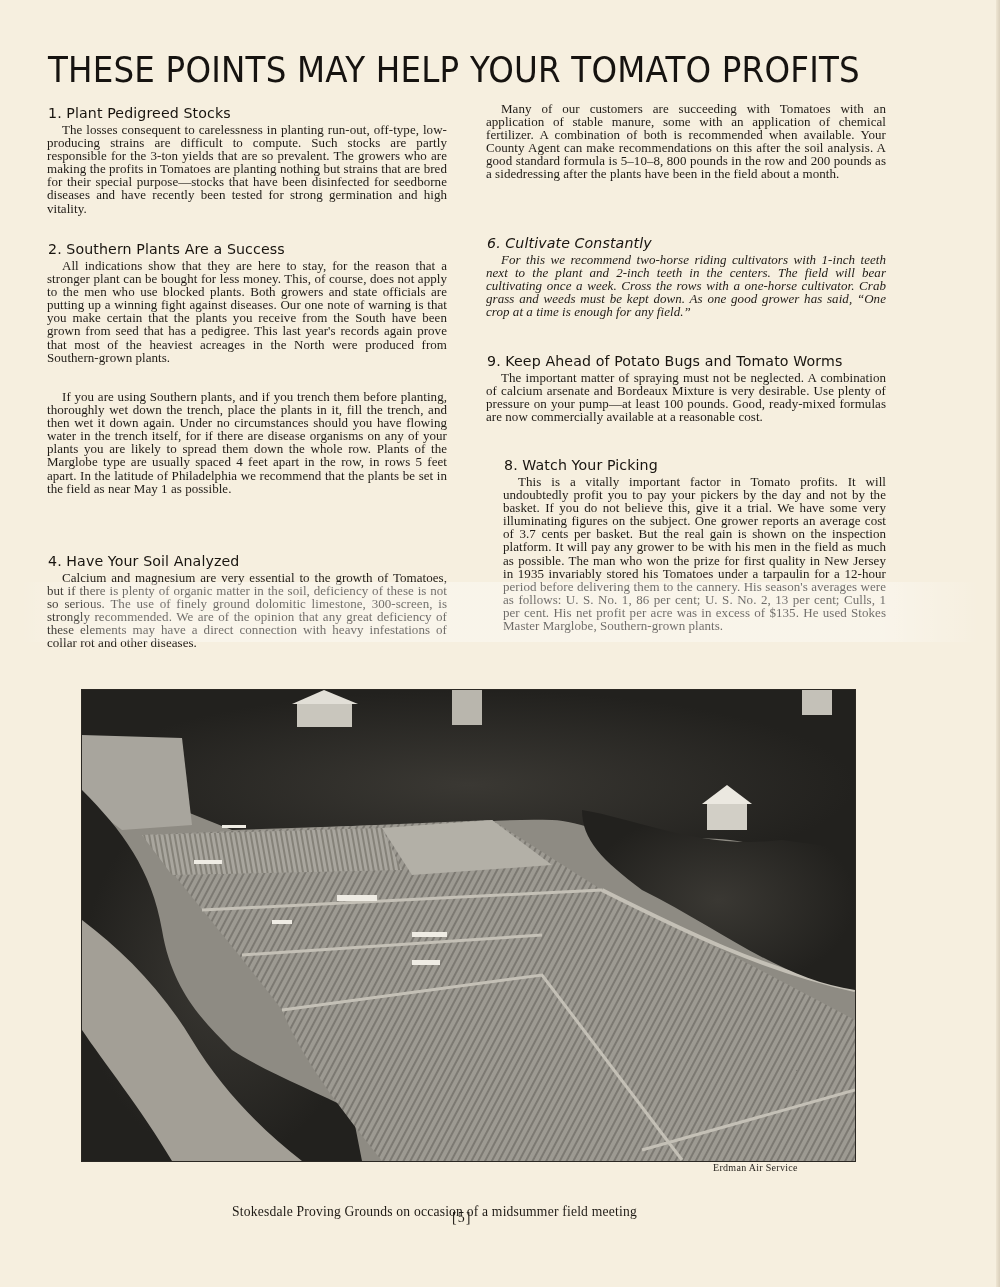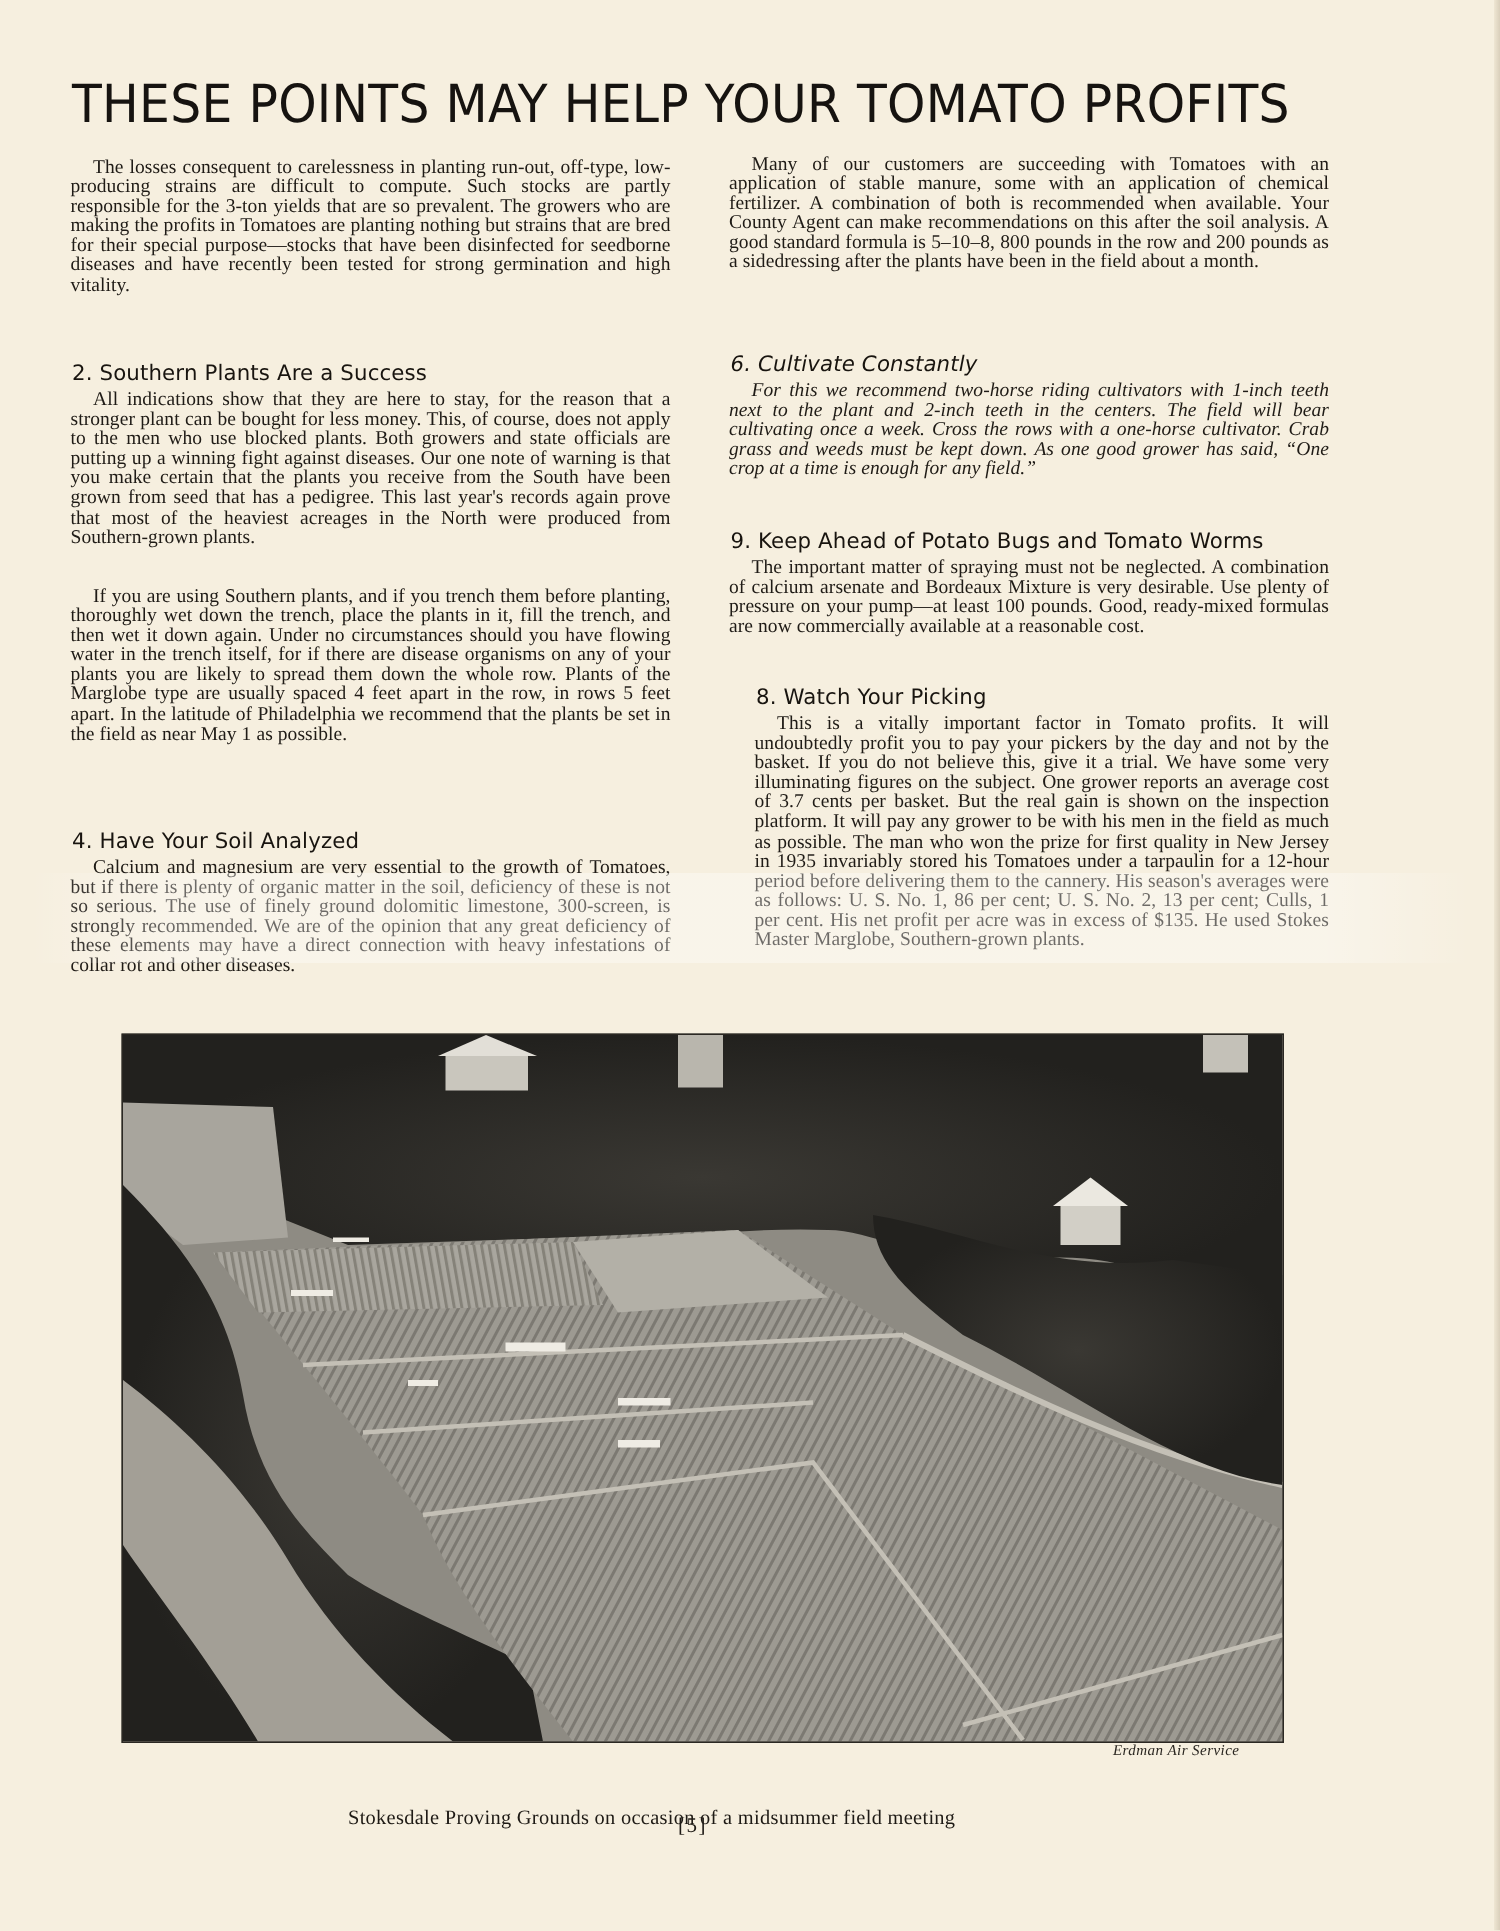--- a/index.html
+++ b/index.html
@@ -52,37 +52,38 @@
       position: absolute; left: 81px; top: 689px; width: 773px; height: 471px;
       background: #6d6a63; overflow: hidden; border: 1px solid #2b2823;
     }
     .photo svg { display: block; width: 100%; height: 100%; }
     .caption {
       position: absolute; left: 232px; top: 1168px; font-size: 13.6px; color: #1e1a15;
       letter-spacing: 0.2px;
       margin-top: 36px;
     }
     .credit {
-      position: absolute; left: 742px; top: 1162px; font-size: 10px; font-style: italic;
+      position: absolute; left: 713px; top: 1162px; font-size: 10px; 
       color: #2a2620; letter-spacing: 0.3px;
     }
     .page-number {
       position: absolute; left: 452px; top: 1210px; font-size: 14px; color: #1e1a15;
       letter-spacing: 1px;
     }
   </style>
 </head>
 <body>
 
 <div class="page-edge"></div>
 
 <h1 class="title">THESE POINTS MAY HELP YOUR TOMATO PROFITS</h1>
 
 <div class="col left">
   <div class="section s1">
+    <h2>1. Plant Pedigreed Stocks</h2>
     <p>The losses consequent to carelessness in planting run-out, off-type, low-producing strains are difficult to compute. Such stocks are partly responsible for the 3-ton yields that are so prevalent. The growers who are making the profits in Toma­toes are planting nothing but strains that are bred for their special purpose—stocks that have been disinfected for seed­borne diseases and have recently been tested for strong germination and high vitality.</p>
   </div>
   <div class="section s2">
     <h2>2. Southern Plants Are a Success</h2>
     <p>All indications show that they are here to stay, for the reason that a stronger plant can be bought for less money. This, of course, does not apply to the men who use blocked plants. Both growers and state officials are putting up a winning fight against diseases. Our one note of warning is that you make certain that the plants you receive from the South have been grown from seed that has a pedigree. This last year's records again prove that most of the heaviest acreages in the North were produced from Southern-grown plants.</p>
   </div>
   <div class="section s3">
     <p>If you are using Southern plants, and if you trench them before planting, thoroughly wet down the trench, place the plants in it, fill the trench, and then wet it down again. Under no circumstances should you have flowing water in the trench itself, for if there are disease organisms on any of your plants you are likely to spread them down the whole row. Plants of the Marglobe type are usually spaced 4 feet apart in the row, in rows 5 feet apart. In the latitude of Philadelphia we recommend that the plants be set in the field as near May 1 as possible.</p>
   </div>
   <div class="section s4">

